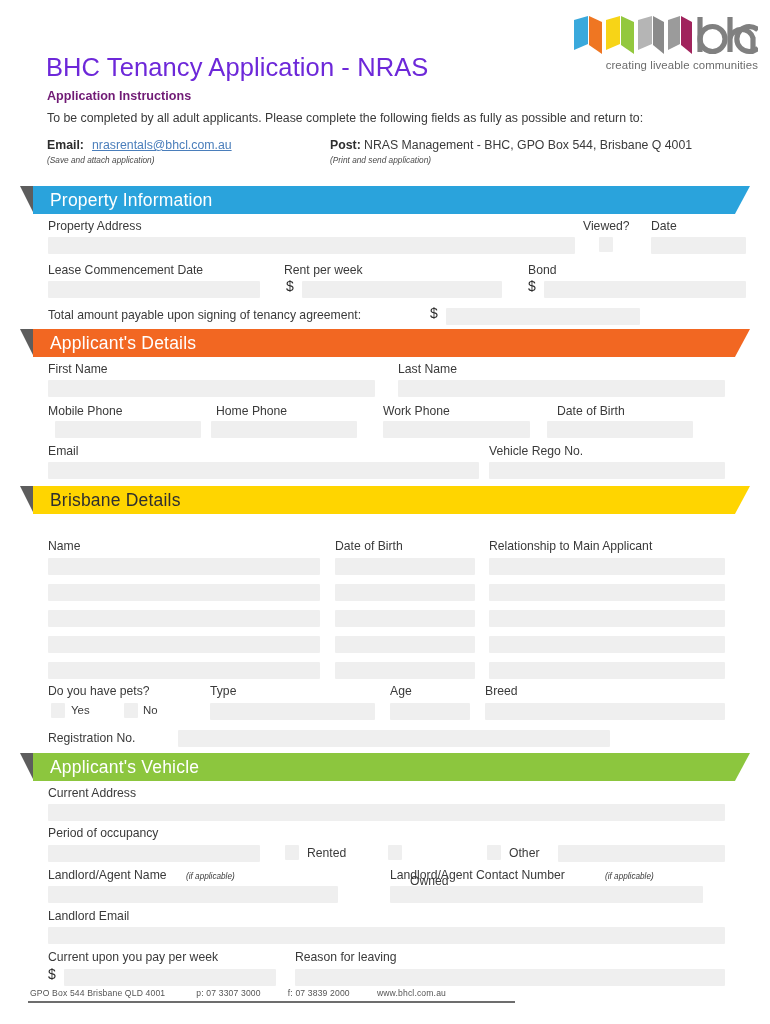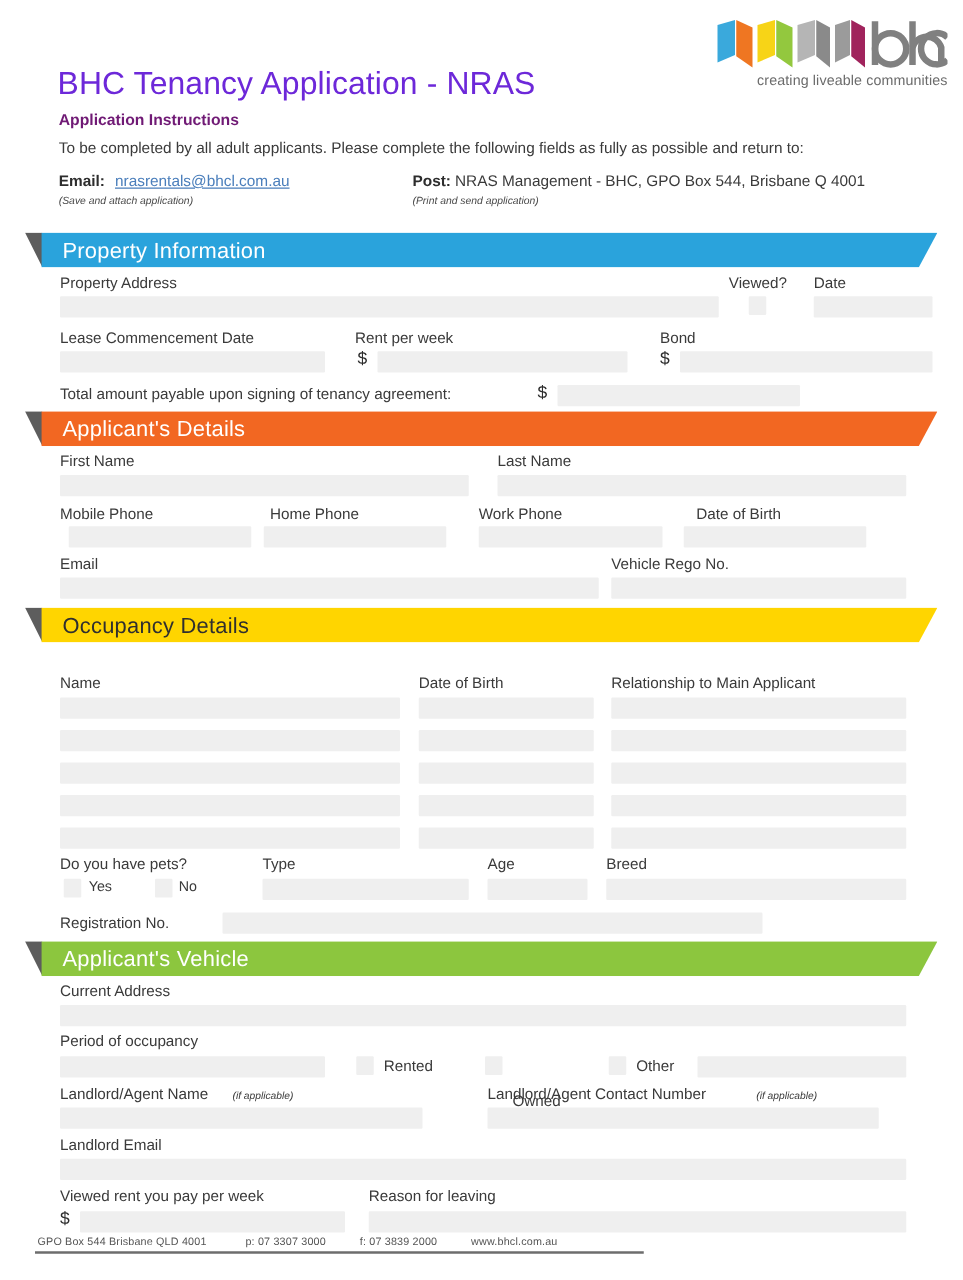--- a/index.html
+++ b/index.html
@@ -300,21 +300,21 @@
   <div class="fld" style="left:547px; top:421px; width:146px;"></div>
 
   <div class="lbl" style="left:48px; top:444px;">Email</div>
   <div class="lbl" style="left:489px; top:444px;">Vehicle Rego No.</div>
   <div class="fld" style="left:48px; top:462px; width:431px;"></div>
   <div class="fld" style="left:489px; top:462px; width:236px;"></div>
 
   <div class="banner" style="top:486px;">
     <div class="banner-notch"></div>
     <div class="banner-body" style="background:#ffd500;"></div>
-    <div class="banner-label dark">Occupancy Details</div>
+    <div class="banner-label dark">Brisbane Details</div>
   </div>
 
 
   <div class="lbl" style="left:48px; top:539px;">Name</div>
   <div class="lbl" style="left:335px; top:539px;">Date of Birth</div>
   <div class="lbl" style="left:489px; top:539px;">Relationship to Main Applicant</div>
 
   <div class="fld" style="left:48px; top:558px; width:272px;"></div>
   <div class="fld" style="left:335px; top:558px; width:140px;"></div>
   <div class="fld" style="left:489px; top:558px; width:236px;"></div>
@@ -376,21 +376,21 @@
   <div class="lbl-sm" style="left:186px; top:872px;">(if applicable)</div>
   <div class="lbl" style="left:390px; top:868px;">Landlord/Agent Contact Number</div>
   <div class="lbl-sm" style="left:605px; top:872px;">(if applicable)</div>
 
   <div class="fld" style="left:48px; top:886px; width:290px;"></div>
   <div class="fld" style="left:390px; top:886px; width:313px;"></div>
 
   <div class="lbl" style="left:48px; top:909px;">Landlord Email</div>
   <div class="fld" style="left:48px; top:927px; width:677px;"></div>
 
-  <div class="lbl" style="left:48px; top:950px;">Viewed rent you pay per week</div>
+  <div class="lbl" style="left:48px; top:950px;">Current upon you pay per week</div>
   <div class="lbl" style="left:295px; top:950px;">Reason for leaving</div>
   <div class="dollar" style="left:48px; top:966px;">$</div>
   <div class="fld" style="left:64px; top:969px; width:212px;"></div>
   <div class="fld" style="left:295px; top:969px; width:430px;"></div>
 
   <div class="footer-text">
     <span>GPO Box 544 Brisbane QLD 4001</span>
     <span style="display:inline-block; width:26px;"></span>
     <span>p: 07 3307 3000</span>
     <span style="display:inline-block; width:22px;"></span>

